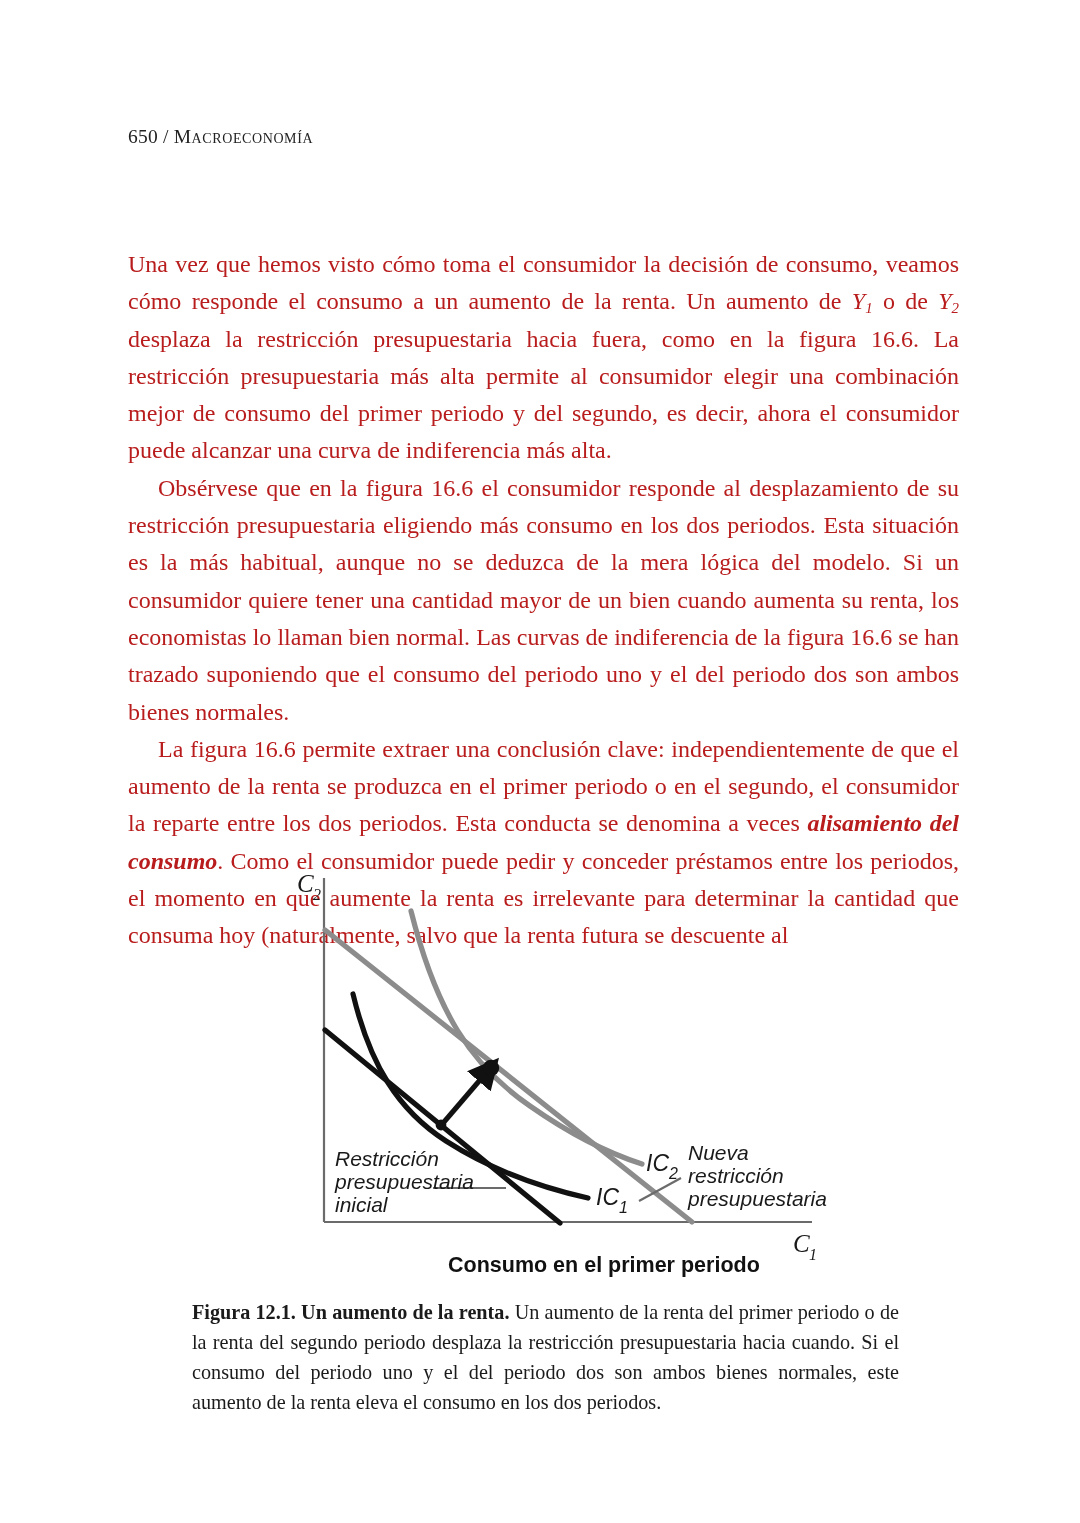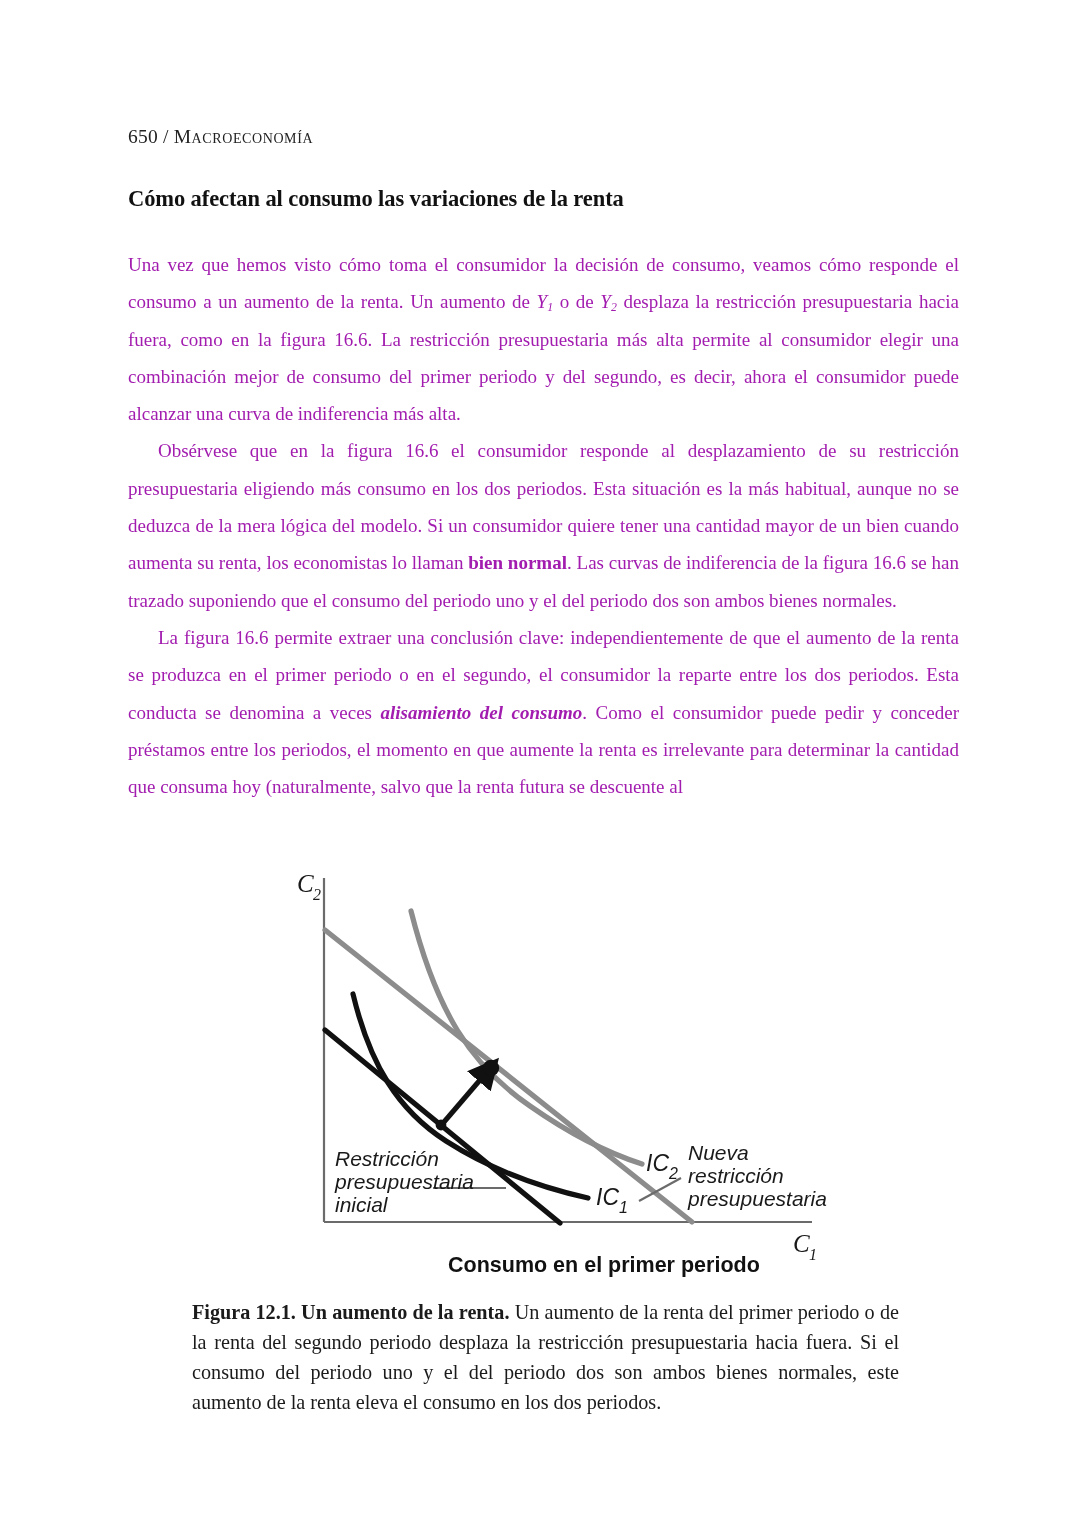--- a/index.html
+++ b/index.html
@@ -48,33 +48,33 @@
     color: #111;
     letter-spacing: -0.1px;
   }
 
   
   .body-block {
     position: absolute;
     left: 128px;
     top: 246px;
     width: 831px;
-    font-size: 19px;
+    font-size: 24px;
     line-height: 37.3px;
     text-align: justify;
-    color: #a21caf;
+    color: #b91c1c;
   }
   .body-block p {
     margin: 0;
   }
   .body-block p.indent {
     text-indent: 30px;
   }
   .body-block i { font-style: italic; font-weight: bold; }
-  .body-block b { font-weight: bold; }
+  .body-block b { font-weight: normal; }
   sub {
     font-size: 0.62em;
     vertical-align: -0.28em;
     line-height: 0;
   }
   .var { font-style: italic; }
 
   
   .figure {
     position: absolute;
@@ -102,21 +102,20 @@
 <body>
 
 <div class="page">
 
   <div class="running-head">
     <span>650</span>
     <span>/</span>
     <span class="smallcaps">Macroeconomía</span>
   </div>
 
-  <div class="section-heading">Cómo afectan al consumo las variaciones de la renta</div>
 
   <div class="body-block">
     <p><span>Una vez que hemos visto cómo toma el consumidor la decisión de consumo, veamos cómo responde el consumo a un aumento de la renta. Un aumento de </span><span class="var"><span>Y</span><sub>1</sub></span><span> o de </span><span class="var"><span>Y</span><sub>2</sub></span><span> desplaza la restricción presupuestaria hacia fuera, como en la figura 16.6. La restricción presupuestaria más alta permite al consumidor elegir una combinación mejor de consumo del primer periodo y del segundo, es decir, ahora el consumidor puede alcanzar una curva de indiferencia más alta.</span></p>
 
     <p class="indent"><span>Obsérvese que en la figura 16.6 el consumidor responde al desplazamiento de su restricción presupuestaria eligiendo más consumo en los dos periodos. Esta situación es la más habitual, aunque no se deduzca de la mera lógica del modelo. Si un consumidor quiere tener una cantidad mayor de un bien cuando aumenta su renta, los economistas lo llaman </span><b>bien normal</b><span>. Las curvas de indiferencia de la figura 16.6 se han trazado suponiendo que el consumo del periodo uno y el del periodo dos son ambos bienes normales.</span></p>
 
     <p class="indent"><span>La figura 16.6 permite extraer una conclusión clave: independientemente de que el aumento de la renta se produzca en el primer periodo o en el segundo, el consumidor la reparte entre los dos periodos. Esta conducta se denomina a veces </span><i>alisamiento del consumo</i><span>. Como el consumidor puede pedir y conceder préstamos entre los periodos, el momento en que aumente la renta es irrelevante para determinar la cantidad que consuma hoy (naturalmente, salvo que la renta futura se descuente al</span></p>
   </div>
 
   <div class="figure">
@@ -167,15 +166,15 @@
 
       <text x="688" y="300" font-family="Liberation Sans, sans-serif" font-style="italic" font-size="21" fill="#1a1a1a">Nueva</text>
       <text x="688" y="323" font-family="Liberation Sans, sans-serif" font-style="italic" font-size="21" fill="#1a1a1a">restricción</text>
       <text x="688" y="346" font-family="Liberation Sans, sans-serif" font-style="italic" font-size="21" fill="#1a1a1a">presupuestaria</text>
 
       <text x="448" y="412" font-family="Liberation Sans, sans-serif" font-size="21.5" font-weight="bold" fill="#111">Consumo en el primer periodo</text>
 
     </svg>
   </div>
 
-  <div class="caption"><b>Figura 12.1. Un aumento de la renta.</b><span> Un aumento de la renta del primer periodo o de la renta del segundo periodo desplaza la restricción presupuestaria hacia fuera. Si el consumo del periodo uno y el del periodo dos son ambos bienes normales, este aumento de la renta eleva el consumo en los dos periodos.</span></div>
+  <div class="caption"><b>Figura 12.1. Un aumento de la renta.</b><span> Un aumento de la renta del primer periodo o de la renta del segundo periodo desplaza la restricción presupuestaria hacia cuando. Si el consumo del periodo uno y el del periodo dos son ambos bienes normales, este aumento de la renta eleva el consumo en los dos periodos.</span></div>
 
 </div>
 
 </body></html>

